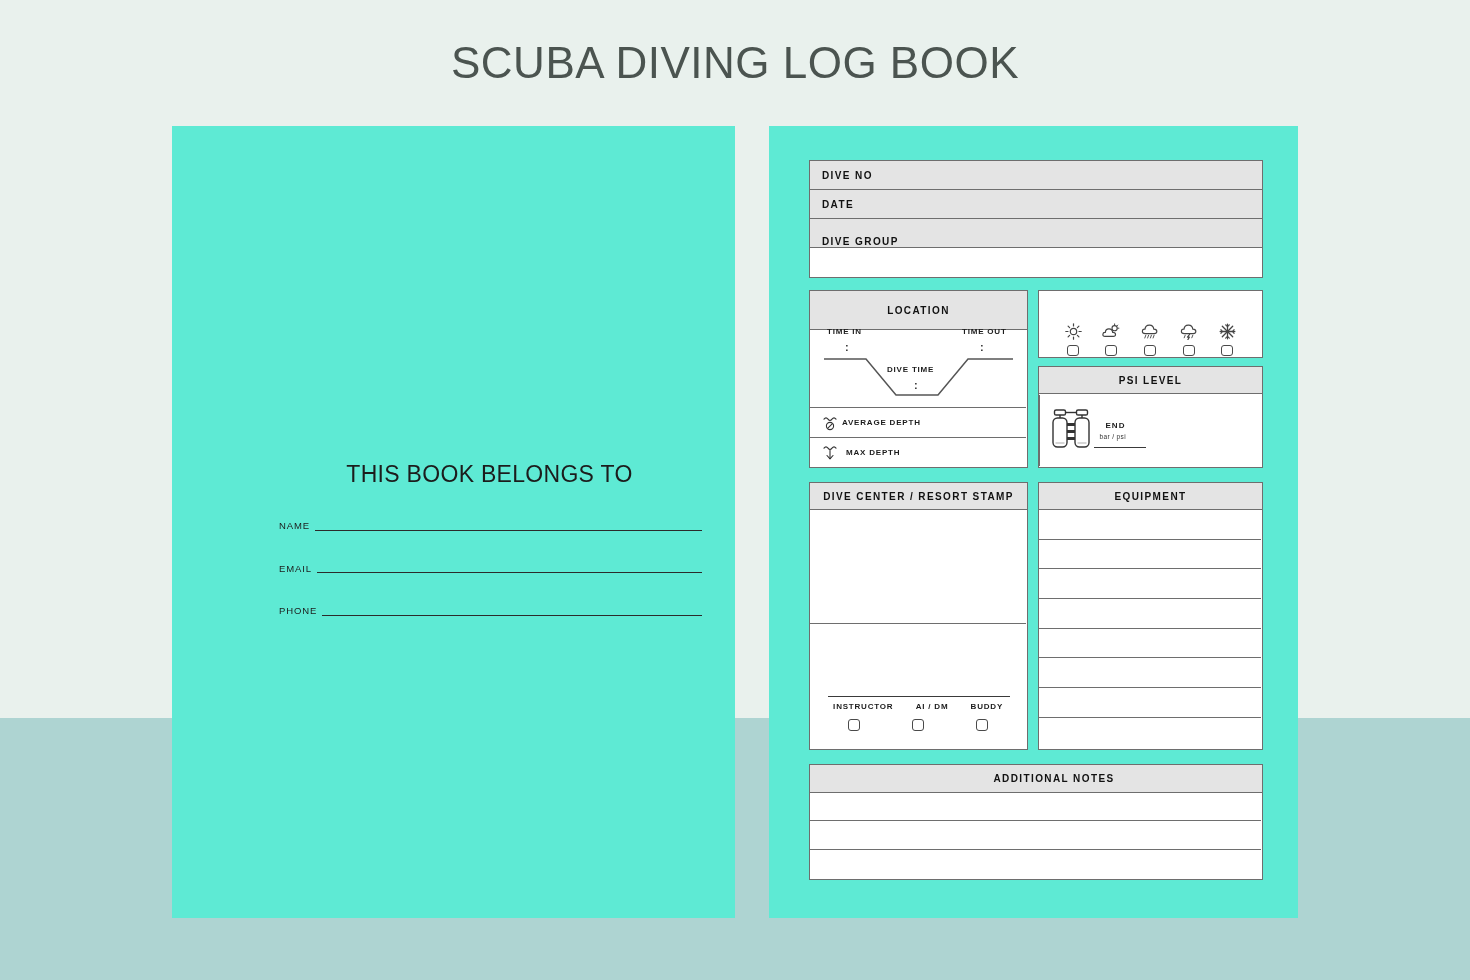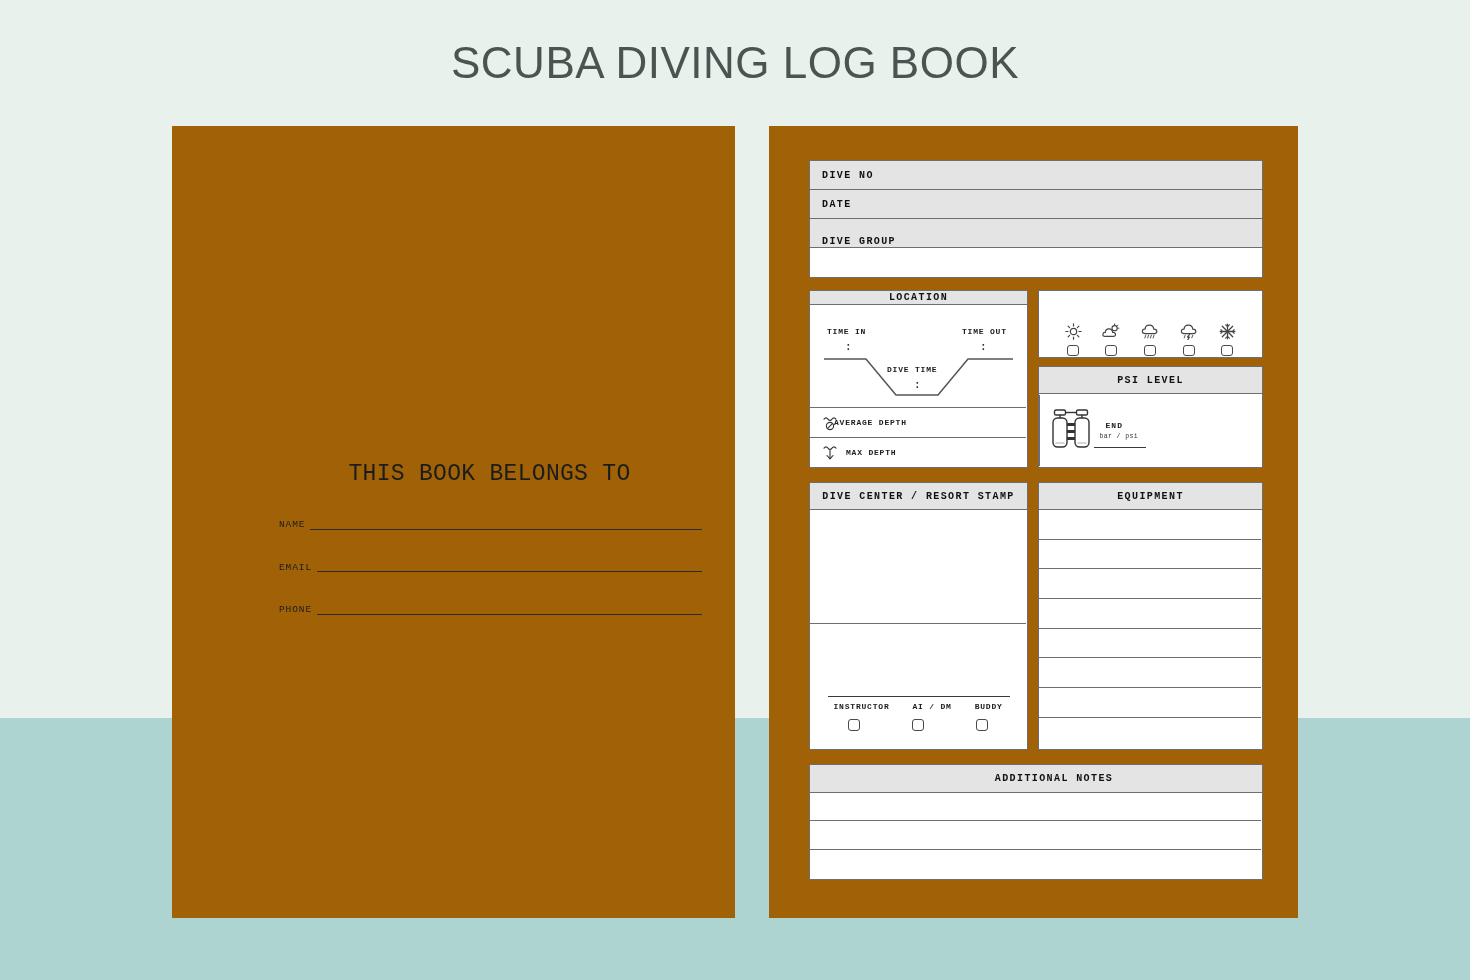--- a/index.html
+++ b/index.html
@@ -22,22 +22,21 @@
     background: #e9f1ed;
   }
   .bg-band {
     position: absolute;
     left: 0; top: 718px;
     width: 1470px; height: 262px;
     background: #aed4d2;
   }
   .page {
     position: absolute;
-    background: #a16207;
-    font-family: Liberation Mono, monospace;
+    background: #5eead4;
   }
   .page-left {
     left: 172px; top: 126px;
     width: 525px; height: 792px; padding-left: 38px;
   }
   .page-right {
     left: 769px; top: 126px;
     width: 529px; height: 792px;
   }
 
@@ -199,21 +198,21 @@
   <div class="row-band" style="left:40px; top:63px; width:454px; height:30px;">
     <span>DATE</span>
   </div>
   <div class="row-band" style="left:40px; top:92px; width:454px; height:46px;">
     <span>DIVE GROUP</span>
   </div>
   <div class="row-blank" style="left:40px; top:121px; width:454px; height:31px;"></div>
 
   <div class="box" style="left:40px; top:164px; width:219px; height:178px;">
 
-    <div style="height:14px;text-align:center;" class="hdr">
+    <div style="height:39px;text-align:center;" class="hdr">
       <span>LOCATION</span>
     </div>
 
     <div class="abs" style="left:0; top:27px; width:216.2px; height:89px; overflow:hidden;">
 
       <span class="tiny abs" style="left:17px; top:9px;">TIME IN</span>
       <span class="colon abs" style="left:35px; top:24px;">:</span>
 
       <span class="tiny abs" style="left:152px; top:9px;">TIME OUT</span>
       <span class="colon abs" style="left:170px; top:24px;">:</span>
@@ -227,21 +226,21 @@
     </div>
 
     <div class="abs" style="left:0; top:116px; width:216.2px; height:30px; border-top:1.4px solid #6e6e6e; box-sizing:border-box; display:flex; align-items:center;">
       <span class="abs" style="left:12px; top:7px;">
         <svg width="16" height="17" viewBox="0 0 16 17">
           <path d="M2 4.2 Q4 1.6 6 4.2 Q8 6.8 10 4.2 Q12 1.6 14 4.2" fill="none" stroke="#333" stroke-width="1.1" stroke-linecap="round"></path>
           <circle cx="8" cy="11" r="3.6" fill="none" stroke="#333" stroke-width="1.1"></circle>
           <line x1="5.6" y1="13.4" x2="10.4" y2="8.6" stroke="#333" stroke-width="1.1"></line>
         </svg>
       </span>
-      <span class="tiny" style="margin-left:24px;">AVERAGE DEPTH</span>
+      <span class="tiny" style="margin-left:32px;">AVERAGE DEPTH</span>
     </div>
 
     <div class="abs" style="left:0; top:146px; width:216.2px; height:29px; border-top:1.4px solid #6e6e6e; box-sizing:border-box; display:flex; align-items:center;">
       <span class="abs" style="left:12px; top:6px;">
         <svg width="16" height="17" viewBox="0 0 16 17">
           <path d="M2 4.2 Q4 1.6 6 4.2 Q8 6.8 10 4.2 Q12 1.6 14 4.2" fill="none" stroke="#333" stroke-width="1.1" stroke-linecap="round"></path>
           <line x1="8" y1="6.5" x2="8" y2="14.5" stroke="#333" stroke-width="1.1" stroke-linecap="round"></line>
           <polyline points="5,11.5 8,14.8 11,11.5" fill="none" stroke="#333" stroke-width="1.1" stroke-linecap="round" stroke-linejoin="round"></polyline>
         </svg>
       </span>

